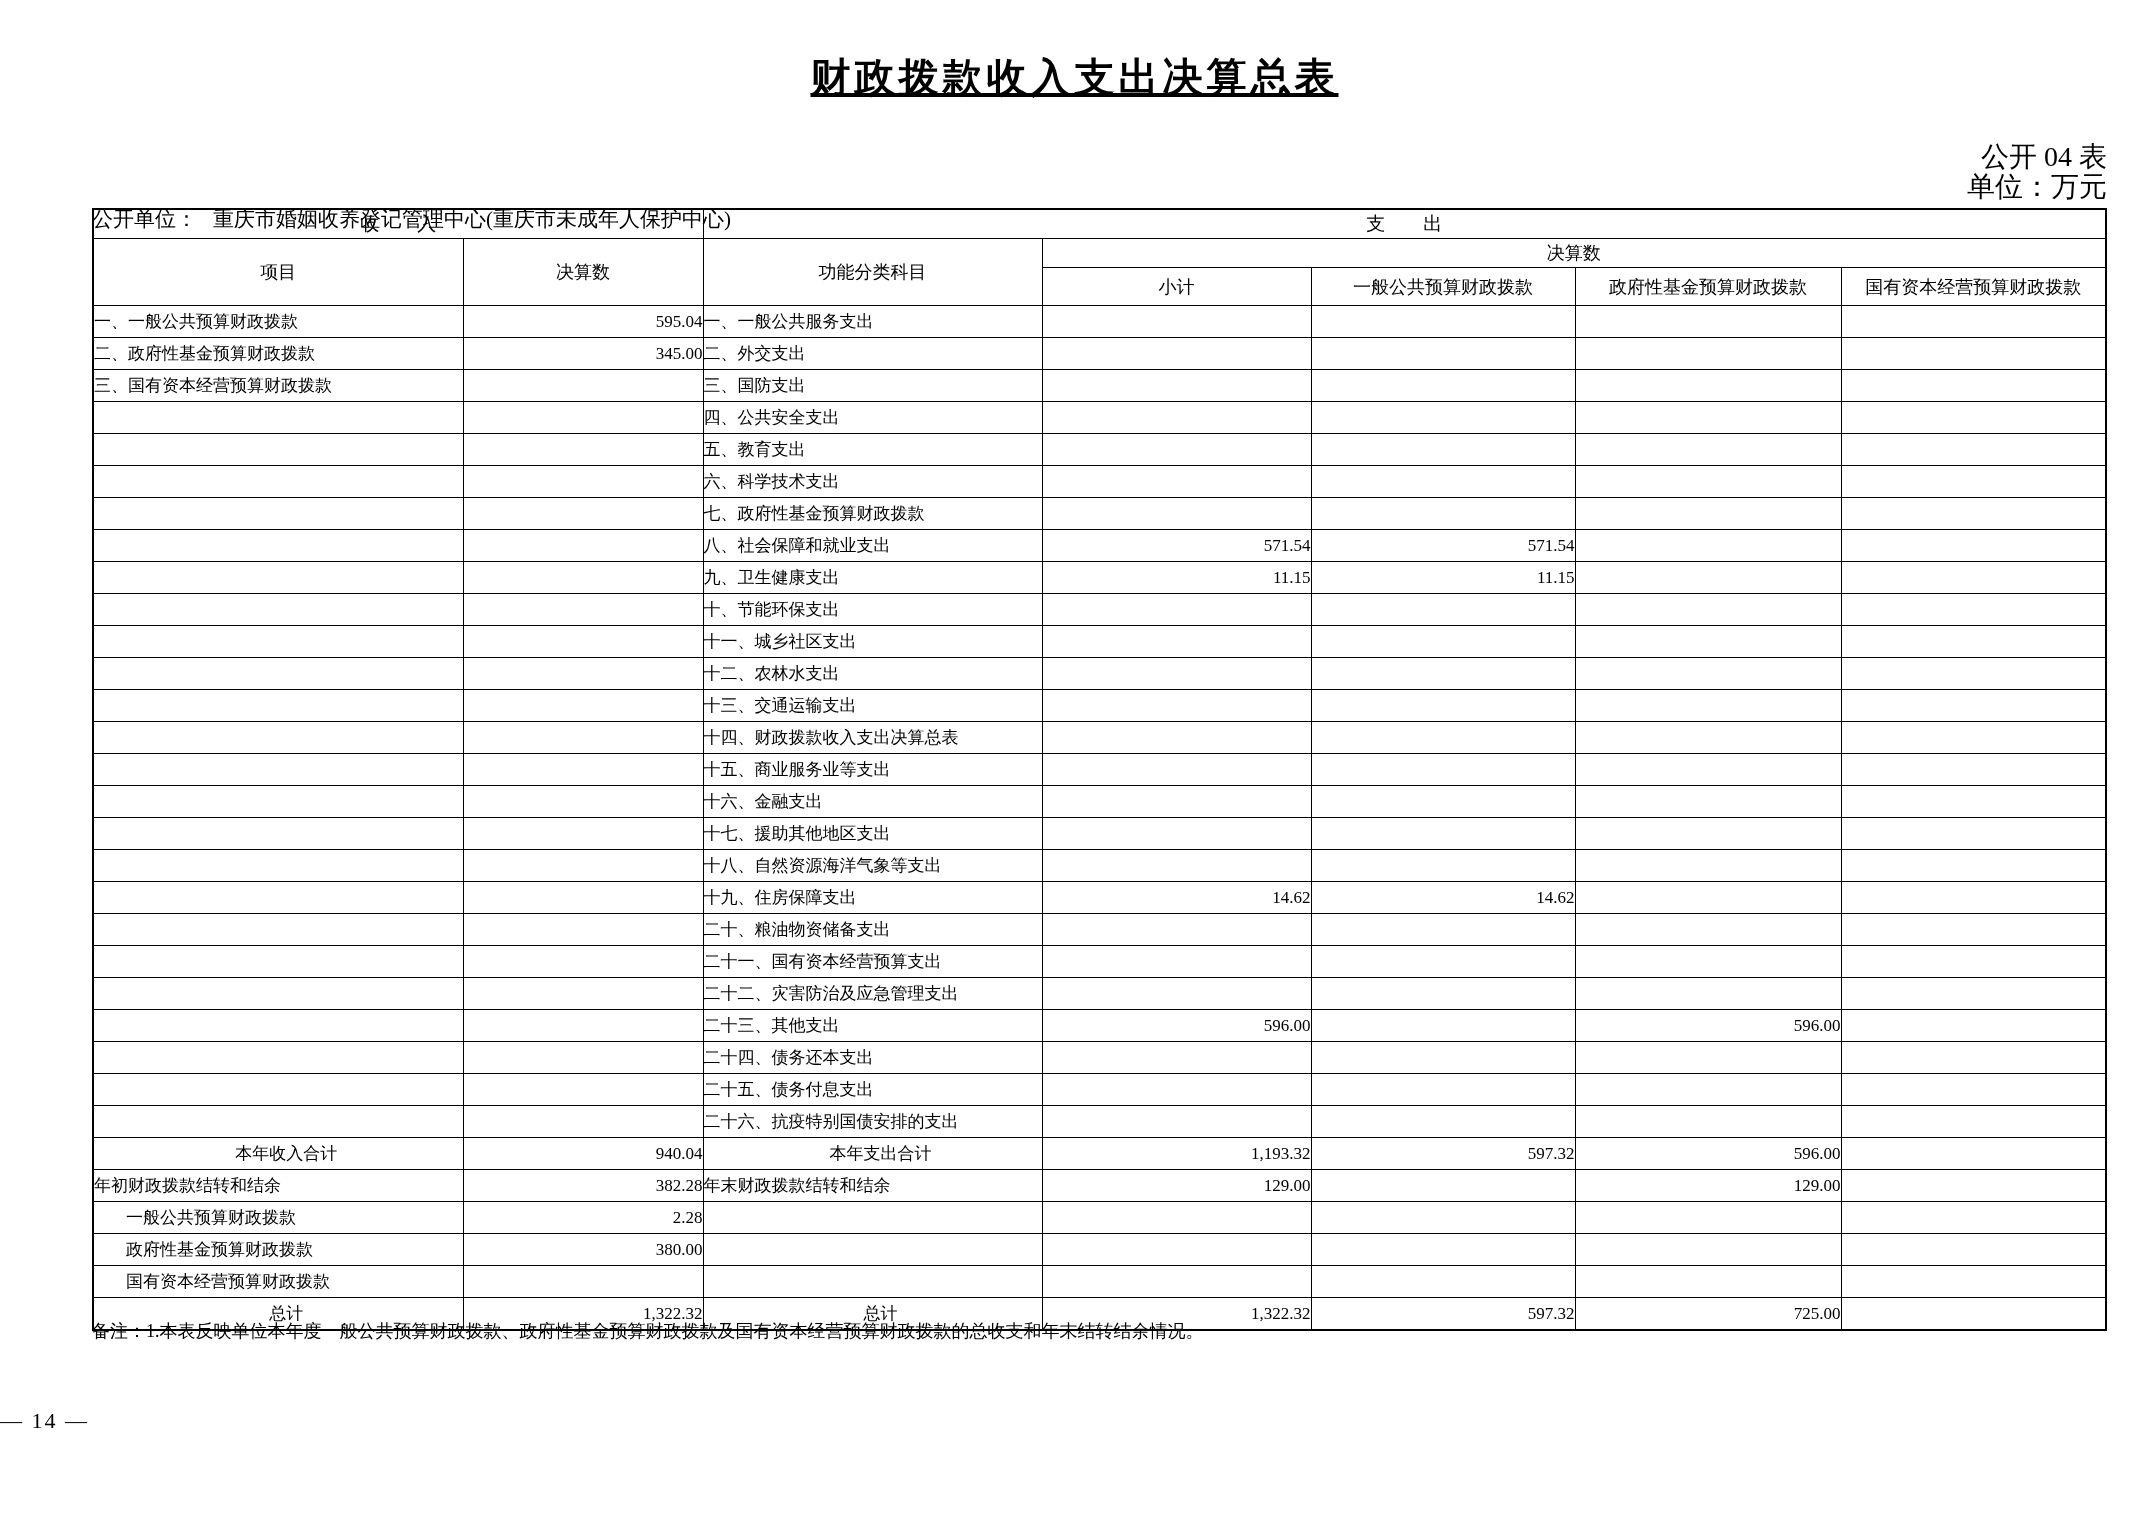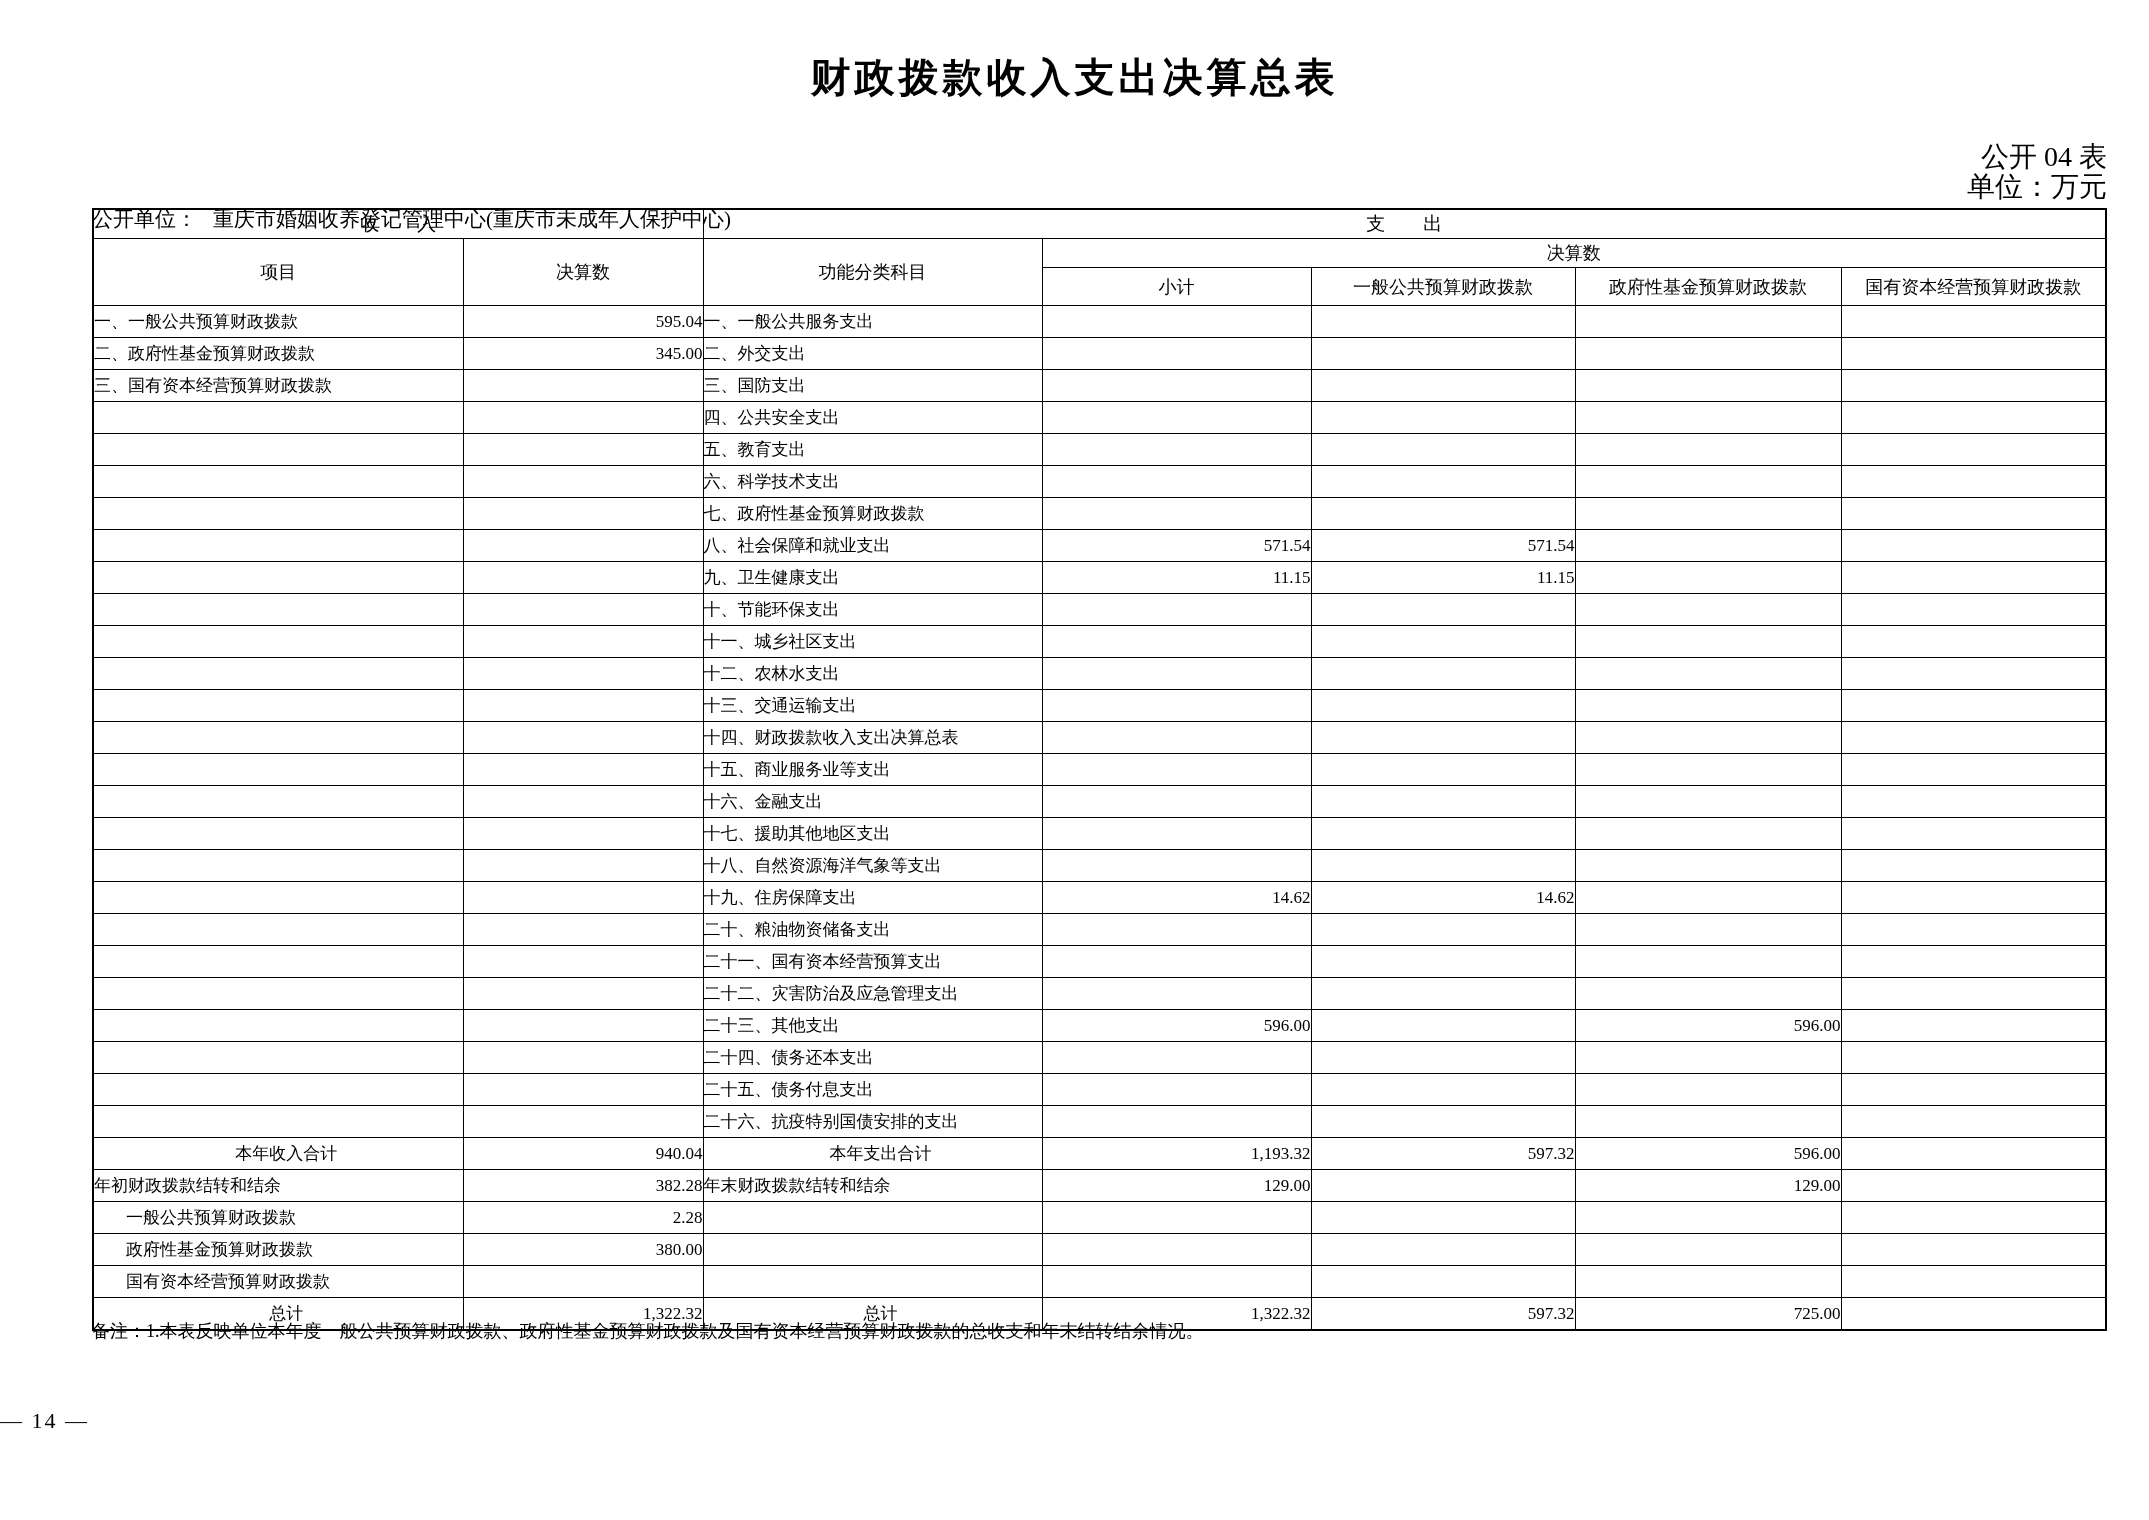--- a/index.html
+++ b/index.html
@@ -5,21 +5,21 @@
   html,body{margin:0;padding:0;background:#ffffff;}
   body{
     width:2149px;height:1520px;position:relative;
     font-family:"Liberation Serif","DejaVu Serif",serif;
     color:#000;
     -webkit-font-smoothing:antialiased;
   }
   .page{position:absolute;inset:0;}
   .title{
     position:absolute;top:50px;left:0;width:100%;
-    text-align:center;font-size:40px;font-weight:bold;letter-spacing:4px;
+    text-align:center;font-size:40px;font-weight:bold;letter-spacing:4px;text-decoration:underline;
   }
   .meta-right{
     position:absolute;top:142px;right:42px;
     text-align:right;font-size:28px;line-height:30px;
   }
   .org-line{
     position:absolute;left:92px;top:178px;font-size:21px;margin-top:27px;
   }
   .org-line .org-name{margin-left:16px;}
   table.main{

